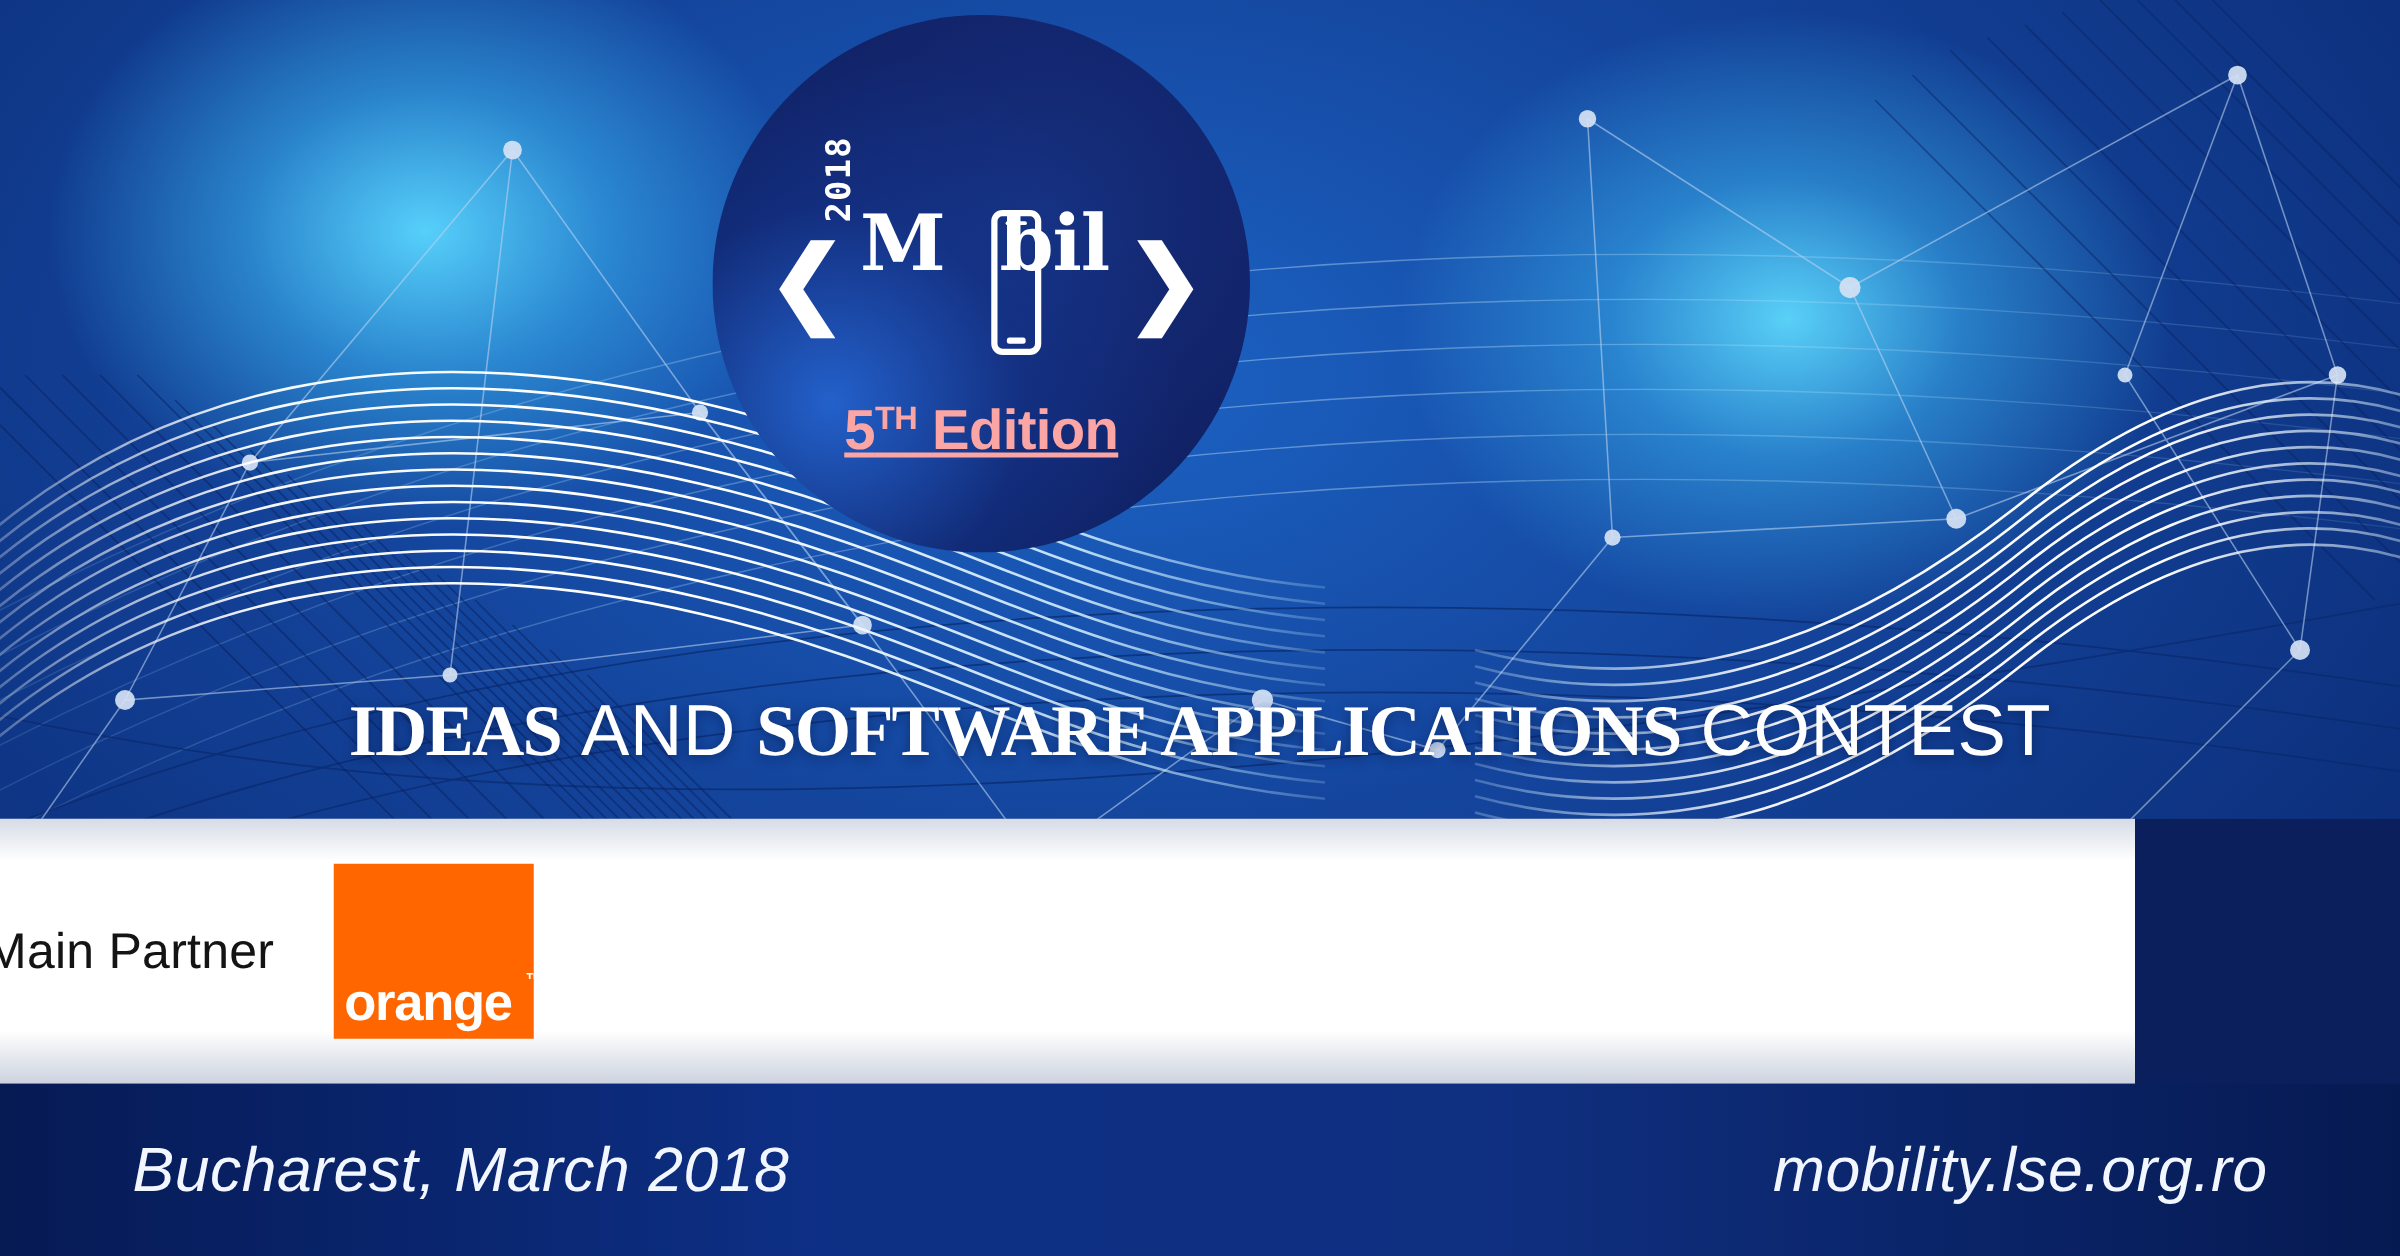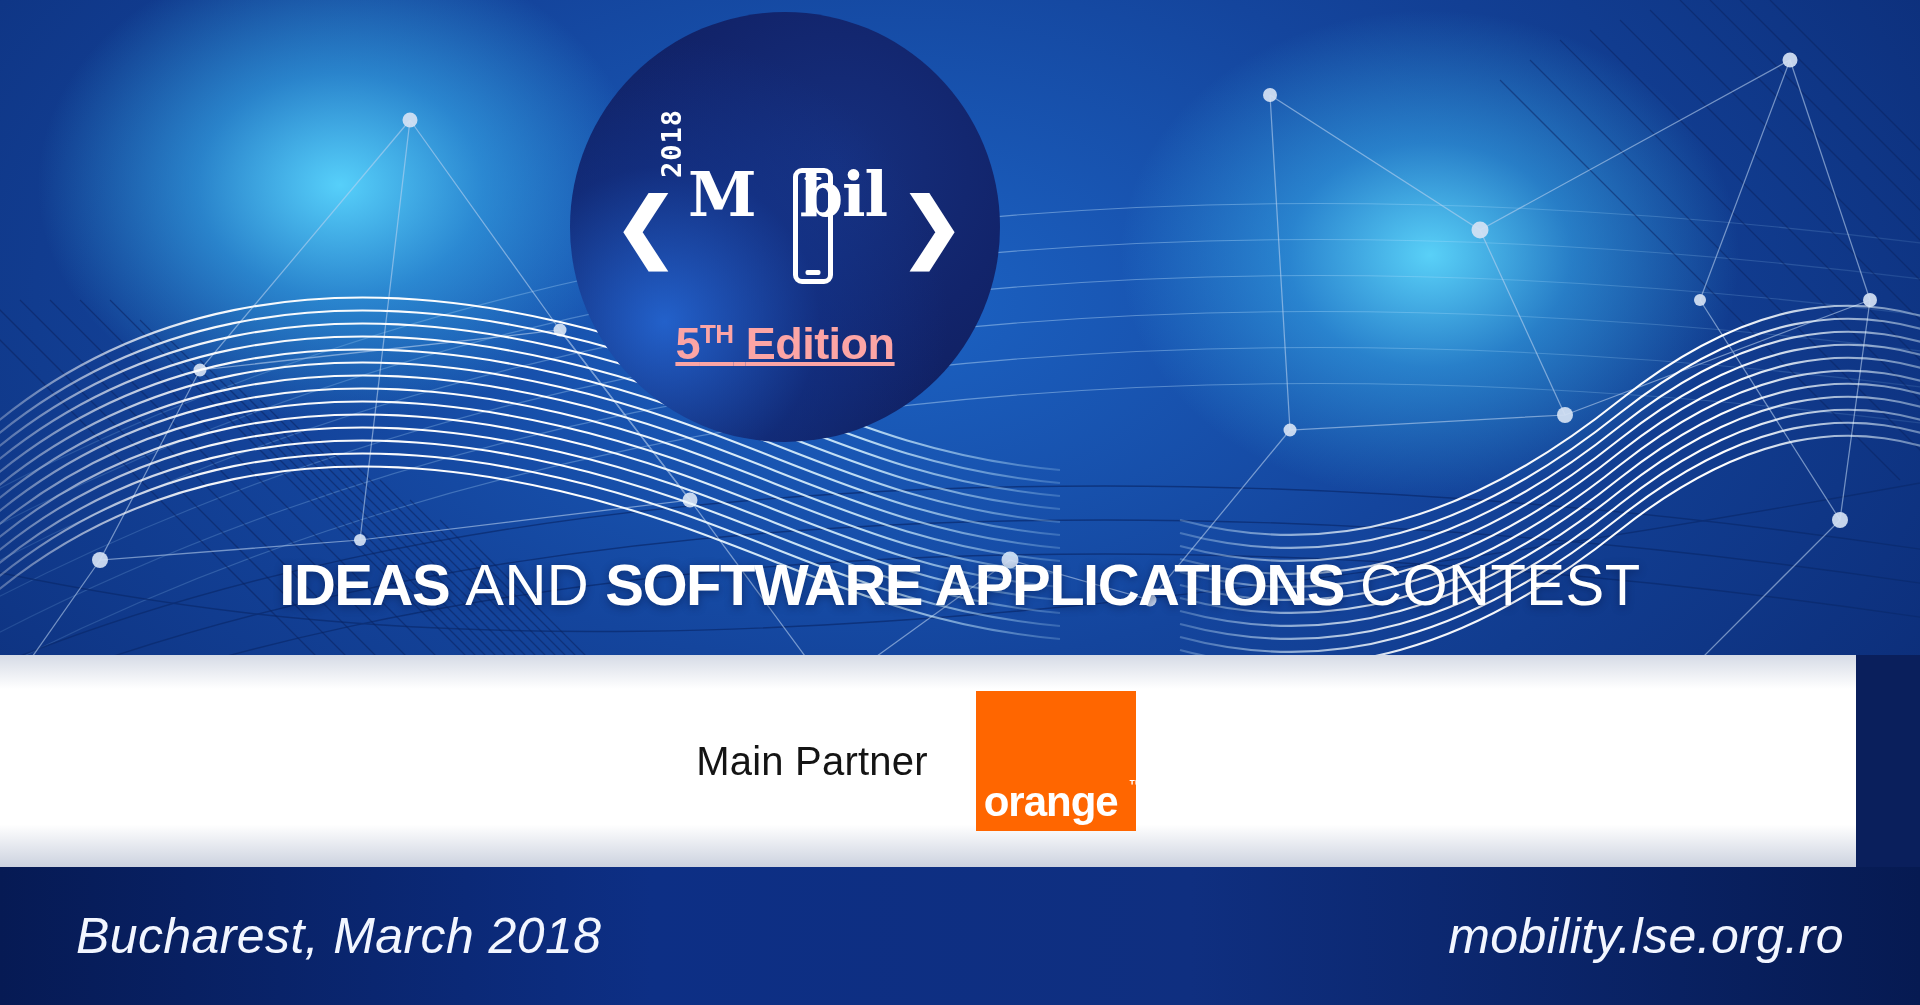--- a/index.html
+++ b/index.html
@@ -124,30 +124,30 @@
     position:absolute;
     left:0; top:556px; width:1920px;
     text-align:center;
     font-size:58px;
     line-height:1;
     color:#fff;
     white-space:nowrap;
     z-index:6;
     text-shadow:0 2px 9px rgba(3,18,60,.45);
   }
-  .headline .b { font-weight:700; letter-spacing:-1.5px; }
+  .headline .b { font-weight:700; letter-spacing:-1.5px;font-family:Liberation Serif, serif; }
   .headline .l { font-weight:300; letter-spacing:.5px; }
 
   
   .partner-band {
     position:absolute;
     left:0; top:655px;
-    width:1856px; height:212px;
+    width:1708px; height:212px;
     background:linear-gradient(180deg,#d6dbe6 0%, #ffffff 16%, #ffffff 80%, #ccd2df 100%);
-    display:flex; align-items:center; justify-content:center;
+    display:flex; align-items:center; 
     z-index:8;
   }
   .partner-inner { display:flex; align-items:center; gap:48px; transform:translateX(-12px); }
   .partner-label {
     font-size:40px; font-weight:400; color:#141414;
     letter-spacing:.2px;
   }
   .orange-logo {
     position:relative;
     width:160px; height:140px;
@@ -164,21 +164,21 @@
     font-size:15px; font-weight:700; color:#fff; letter-spacing:0;
   }
 
   
   .footer {
     position:absolute;
     left:0; top:867px;
     width:1920px; height:138px;
     background:linear-gradient(90deg,#061a54 0%, #0d2f85 34%, #0f2f80 62%, #061a52 100%);
     display:flex; align-items:center; justify-content:space-between;
-    padding:0 76px;
+    padding:0 106px;
     z-index:8;
   }
   .footer-text {
     font-size:50px; font-weight:300; font-style:italic;
     color:#f2f6ff; letter-spacing:.4px;
   }
 </style>
 </head>
 <body>
 

